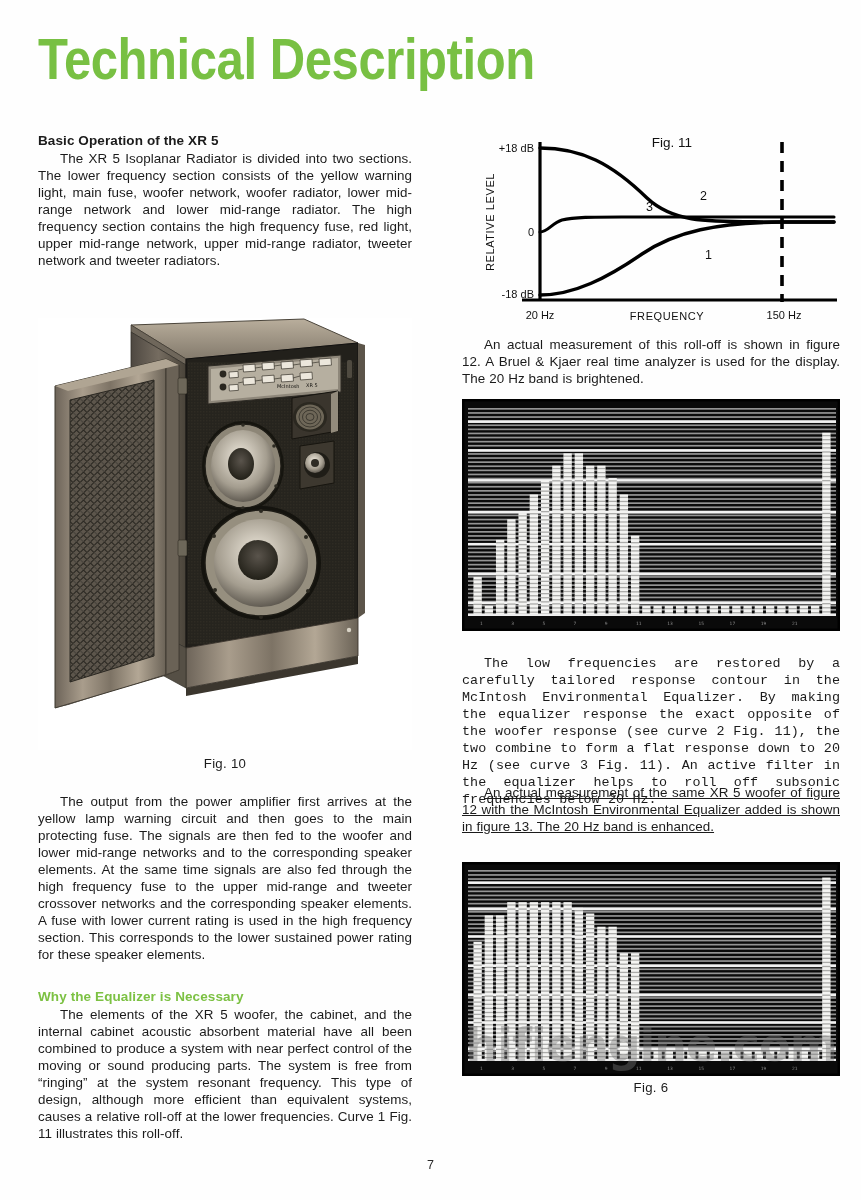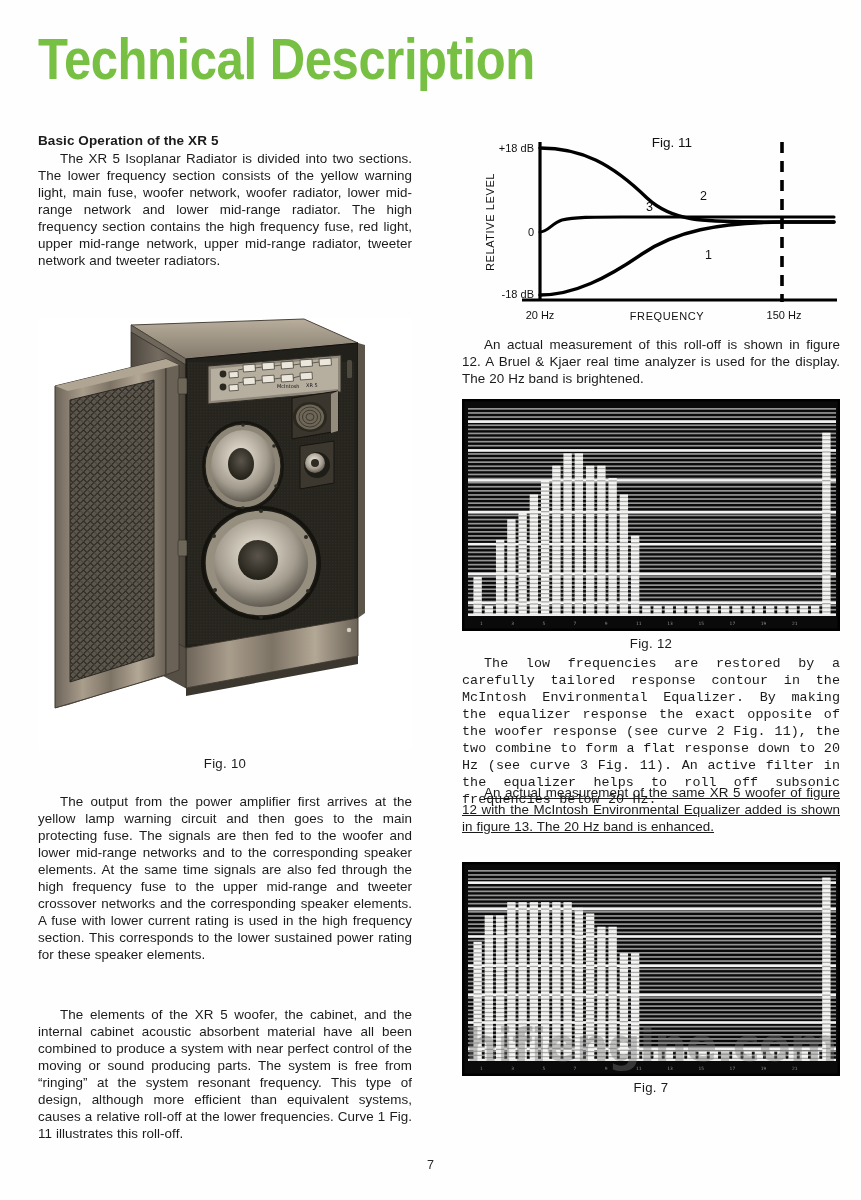--- a/index.html
+++ b/index.html
@@ -261,20 +261,23 @@
         <rect x="140" y="222" width="9" height="16" rx="1.5"></rect>
       </g>
     </svg>
   </div>
   <div class="cap10">Fig. 10</div>
 
   <div class="left-p2">
     <p class="body">The output from the power amplifier first arrives at the yellow lamp warning circuit and then goes to the main protecting fuse. The signals are then fed to the woofer and lower mid-range networks and to the corresponding speaker elements. At the same time signals are also fed through the high frequency fuse to the upper mid-range and tweeter crossover networks and the corresponding speaker elements. A fuse with lower current rating is used in the high frequency section. This corresponds to the lower sustained power rating for these speaker elements.</p>
   </div>
 
+  <div class="left-h2">
+    <h2 class="sub green">Why the Equalizer is Necessary</h2>
+  </div>
 
   <div class="left-p3">
     <p class="body">The elements of the XR 5 woofer, the cabinet, and the internal cabinet acoustic absorbent material have all been combined to produce a system with near perfect control of the moving or sound producing parts. The system is free from “ringing” at the system resonant frequency. This type of design, although more efficient than equivalent systems, causes a relative roll-off at the lower frequencies. Curve 1 Fig. 11 illustrates this roll-off.</p>
   </div>
 
   <div class="fig11">
     <svg viewBox="0 0 378 205" preserveAspectRatio="none">
 
       <text x="210" y="19" font-size="13.5" font-family="Liberation Sans, sans-serif" fill="#111" text-anchor="middle">Fig. 11</text>
 
@@ -973,21 +976,20 @@
           <text x="267.6" y="226" font-size="4.4" font-family="DejaVu Sans, sans-serif" fill="#8c8c8c">17</text>
           <text x="283.2" y="226" font-size="4.4" font-family="DejaVu Sans, sans-serif" fill="#8c8c8c"></text>
           <text x="298.8" y="226" font-size="4.4" font-family="DejaVu Sans, sans-serif" fill="#8c8c8c">19</text>
           <text x="314.4" y="226" font-size="4.4" font-family="DejaVu Sans, sans-serif" fill="#8c8c8c"></text>
           <text x="330" y="226" font-size="4.4" font-family="DejaVu Sans, sans-serif" fill="#8c8c8c">21</text>
           <text x="345.59999999999997" y="226" font-size="4.4" font-family="DejaVu Sans, sans-serif" fill="#8c8c8c"></text>
         </g>
       <rect x="0" y="0" width="378" height="232" fill="none" stroke="#000" stroke-width="5"></rect>
     </svg>
   </div>
-  <div class="cap12">Fig. 12</div>
 
   <div class="txt-b">
     <p class="body">The low frequencies are restored by a carefully tailored response contour in the McIntosh Environmental Equalizer. By making the equalizer response the exact opposite of the woofer response (see curve 2 Fig. 11), the two combine to form a flat response down to 20 Hz (see curve 3 Fig. 11). An active filter in the equalizer helps to roll off subsonic frequencies below 20 Hz.</p>
   </div>
 
   <div class="txt-c">
     <p class="body">An actual measurement of the same XR 5 woofer of figure 12 with the McIntosh Environmental Equalizer added is shown in figure 13. The 20 Hz band is enhanced.</p>
   </div>
 
   <div class="fig13">
@@ -1760,17 +1762,17 @@
           <text x="283.2" y="208" font-size="4.4" font-family="DejaVu Sans, sans-serif" fill="#8c8c8c"></text>
           <text x="298.8" y="208" font-size="4.4" font-family="DejaVu Sans, sans-serif" fill="#8c8c8c">19</text>
           <text x="314.4" y="208" font-size="4.4" font-family="DejaVu Sans, sans-serif" fill="#8c8c8c"></text>
           <text x="330" y="208" font-size="4.4" font-family="DejaVu Sans, sans-serif" fill="#8c8c8c">21</text>
           <text x="345.59999999999997" y="208" font-size="4.4" font-family="DejaVu Sans, sans-serif" fill="#8c8c8c"></text>
         </g>
       <rect x="0" y="0" width="378" height="214" fill="none" stroke="#000" stroke-width="5"></rect>
     </svg>
     <div class="wm">hifiengine.com</div>
   </div>
-  <div class="cap13">Fig. 7</div>
+  <div class="cap13">Fig. 6</div>
 
 
   <div class="pagenum">7</div>
 </div>
 
 </body></html>

